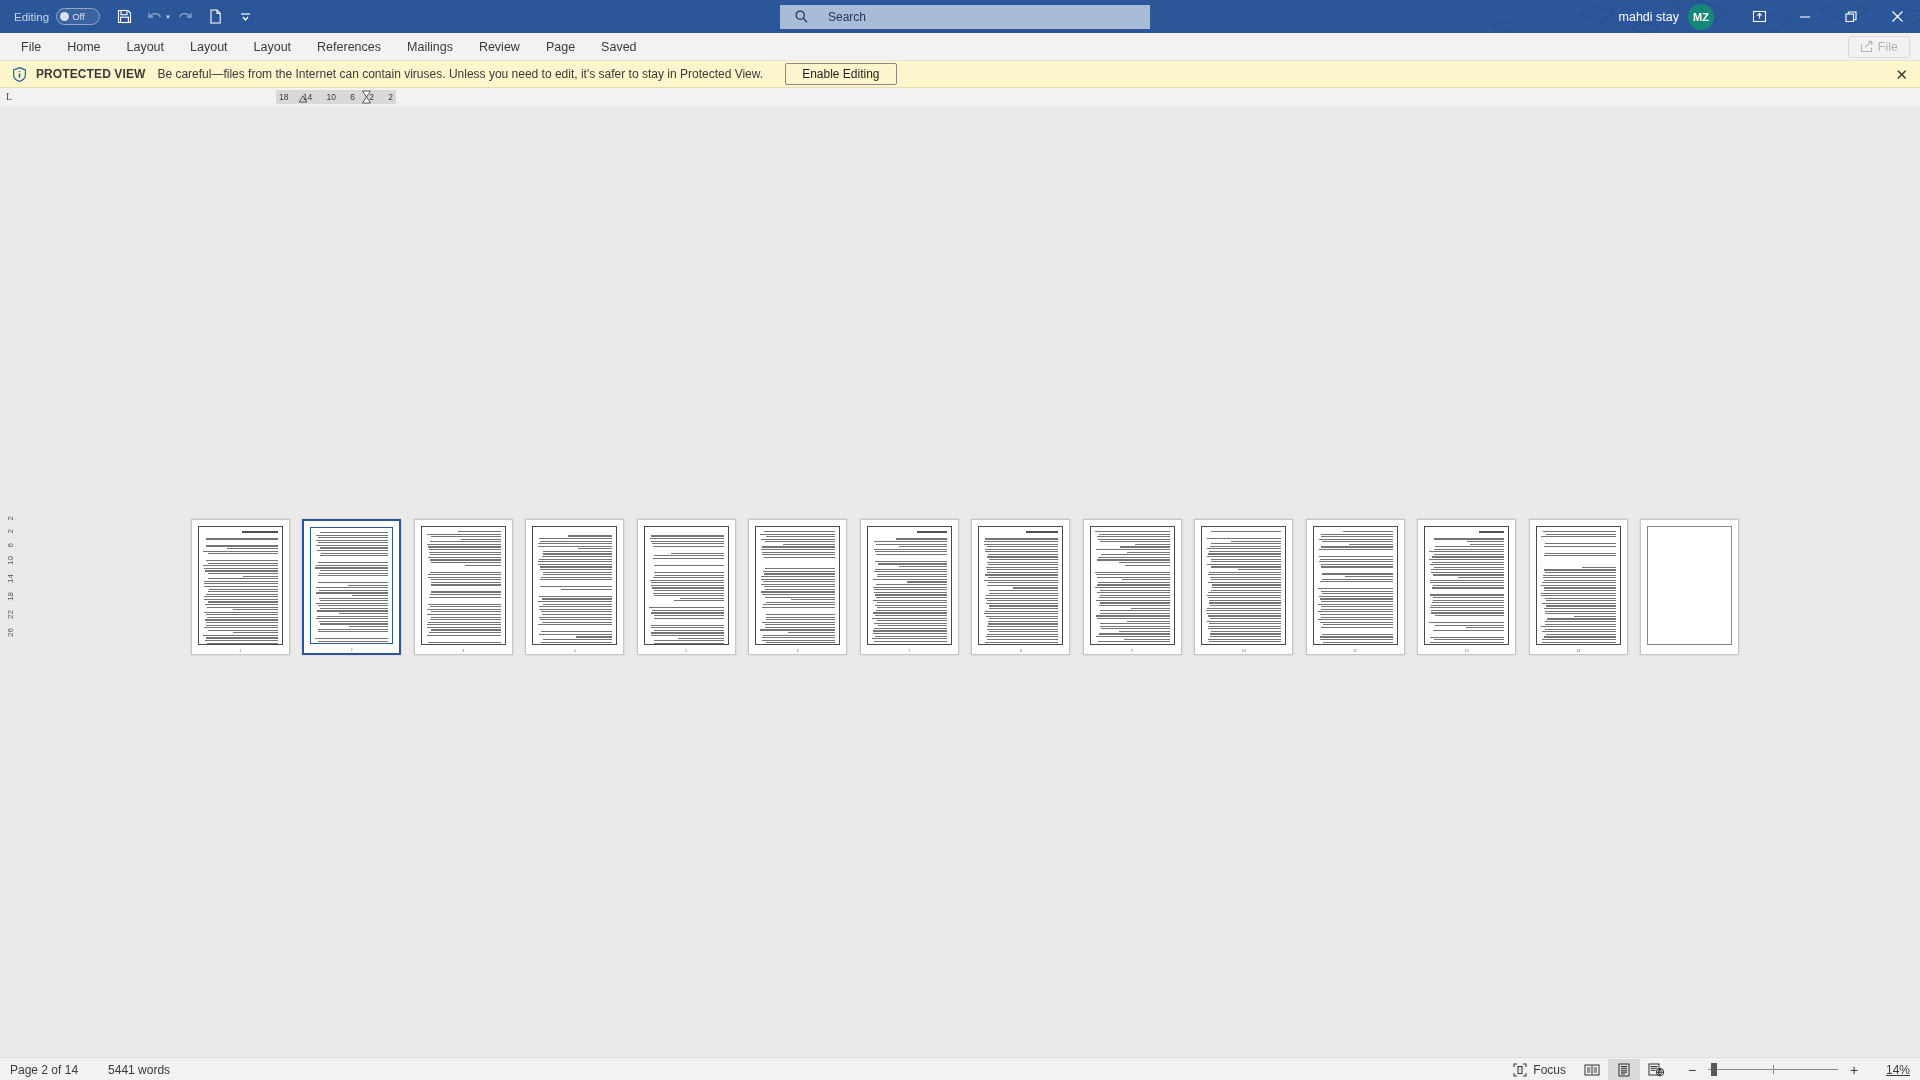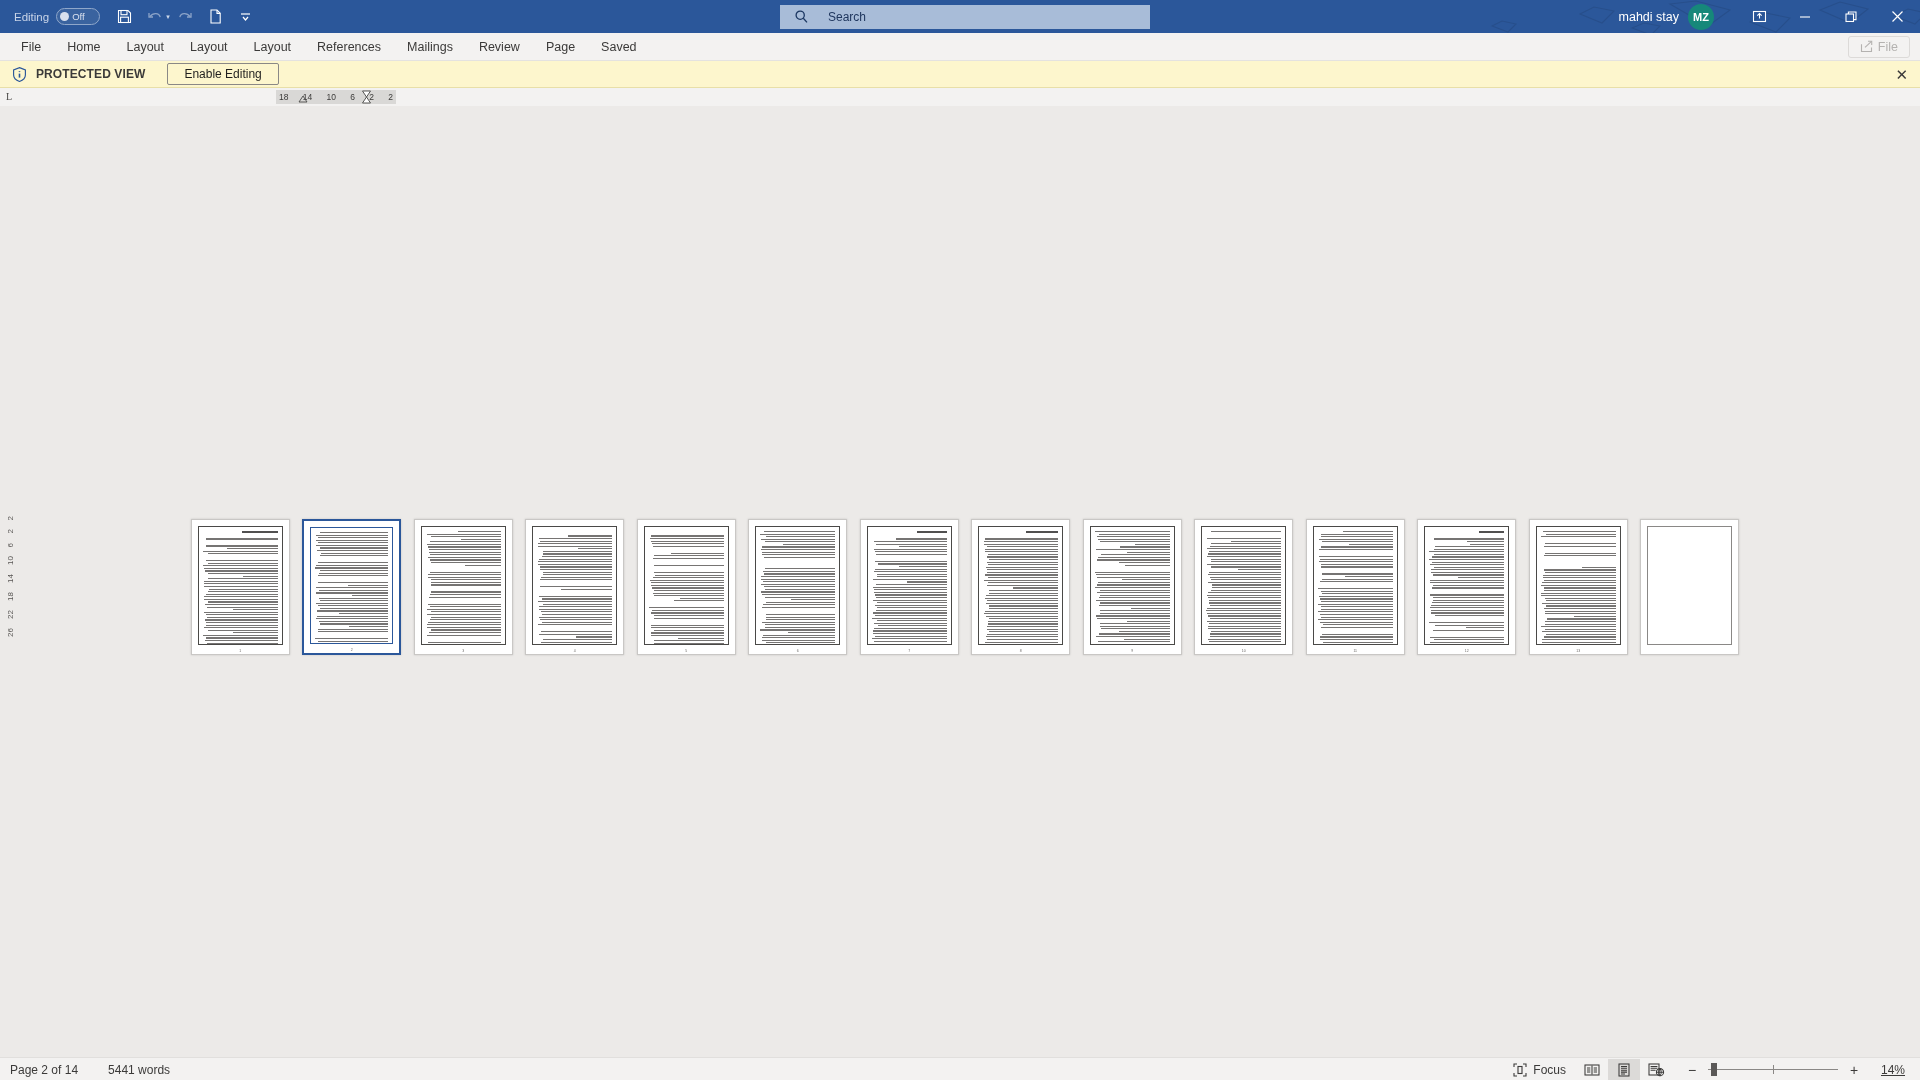--- a/index.html
+++ b/index.html
@@ -271,21 +271,21 @@
     position: relative;
   }
   .zoom-mid {
     position: absolute; left: 65px; top: -4px;
     width: 1px; height: 9px; background: #8a8886;
   }
   .zoom-thumb {
     position: absolute; left: 3px; top: -6px;
     width: 6px; height: 13px; background: #5a5857;
   }
-  .zoom-pct { width: 34px; text-align: center; margin-left: 6px; text-decoration: underline; }
+  .zoom-pct { width: 34px; text-align: right; margin-left: 6px; text-decoration: underline; }
 </style>
 </head>
 <body>
 
 <div class="titlebar">
 
   <svg class="tb-gems" viewBox="0 0 640 33">
     <g stroke="#24487f" stroke-width="1.1" fill="none">
       <path d="M300 14 l14 -7 l20 4 l-12 12 z M300 14 l22 9 l12 -12"></path>
       <path d="M390 4 l26 -3 l34 9 l-22 16 z M390 4 l38 22 l22 -16"></path>
@@ -411,20 +411,21 @@
 
 <div class="pv-bar">
   <span class="pv-icon">
     <svg width="17" height="17" viewBox="0 0 17 17" fill="none" stroke="#2b579a" stroke-width="1.15">
       <path d="M8.5 1.6L14.4 4v5.1c0 3-2.6 5.3-5.9 6.4C5.2 14.4 2.6 12.1 2.6 9.1V4z"></path>
       <path d="M8.5 5.2v.9" stroke-width="1.6"></path>
       <path d="M8.5 7.6v4" stroke-width="1.6"></path>
     </svg>
   </span>
   <span class="pv-title">PROTECTED VIEW</span>
+  <span class="pv-msg">Be careful—files from the Internet can contain viruses. Unless you need to edit, it's safer to stay in Protected View.</span>
   <button class="pv-enable">Enable Editing</button>
   <span class="pv-close">✕</span>
 </div>
 
 <div class="ruler-row">
   <span class="ruler-tabstop">L</span>
   <div class="hruler">
     <span>18</span>
     <span>14</span>
     <span>10</span>

